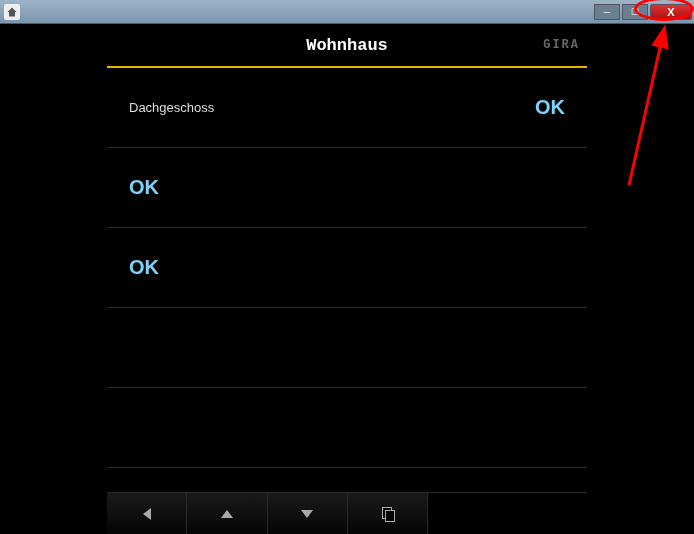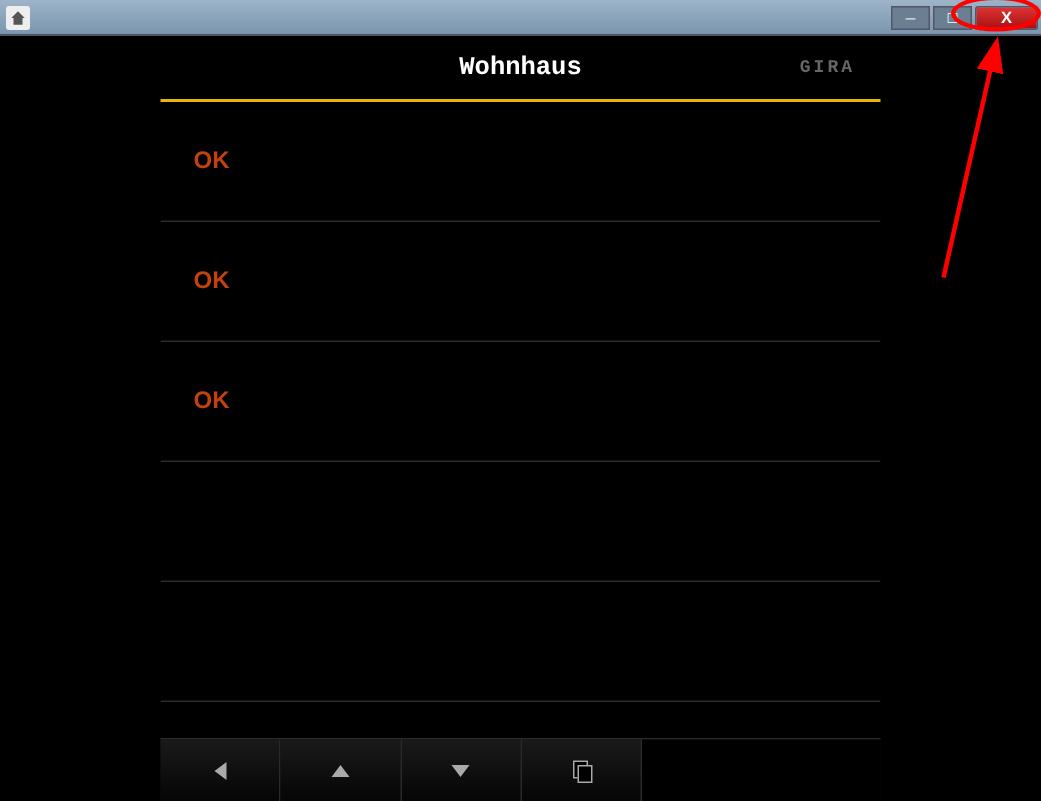--- a/index.html
+++ b/index.html
@@ -104,21 +104,21 @@
     }
     .panel-title {
       flex: 1;
       text-align: center;
       color: #fff;
       font-size: 17px;
       font-weight: bold;
     }
     .brand {
       position: absolute;
-      right: 17px;
+      right: 7px;
       top: 14px;
       color: #666;
       font-size: 12px;
       letter-spacing: 2px;
       font-weight: bold;
     }
     .list {
       flex: 1;
       overflow: hidden;
     }
@@ -129,22 +129,22 @@
       align-items: center;
       padding: 0 22px;
       cursor: pointer;
     }
     .row-label {
       color: #ddd;
       font-size: 13px;
       flex: 1;
     }
     .row-status {
-      color: #c2410c;
-      font-size: 16px;
+      color: #7dd3fc;
+      font-size: 20px;
       font-weight: bold;
     }
     .bottom-bar {
       height: 42px;
       display: flex;
       background: #0a0a0a;
       border-top: 1px solid #2a2a2a;
     }
     .bar-btn {
       flex: 1;
@@ -194,20 +194,21 @@
 </div>
 
 <div class="app-area">
   <div class="panel">
     <div class="panel-header">
       <div class="panel-title">Wohnhaus</div>
       <div class="brand">GIRA</div>
     </div>
     <div class="list">
       <div class="list-row">
+        <span class="row-label">Dachgeschoss</span>
         <span class="row-status">OK</span>
       </div>
       <div class="list-row">
         <span class="row-status">OK</span>
       </div>
       <div class="list-row">
         <span class="row-status">OK</span>
       </div>
       <div class="list-row">
         <span class="row-label"></span>

